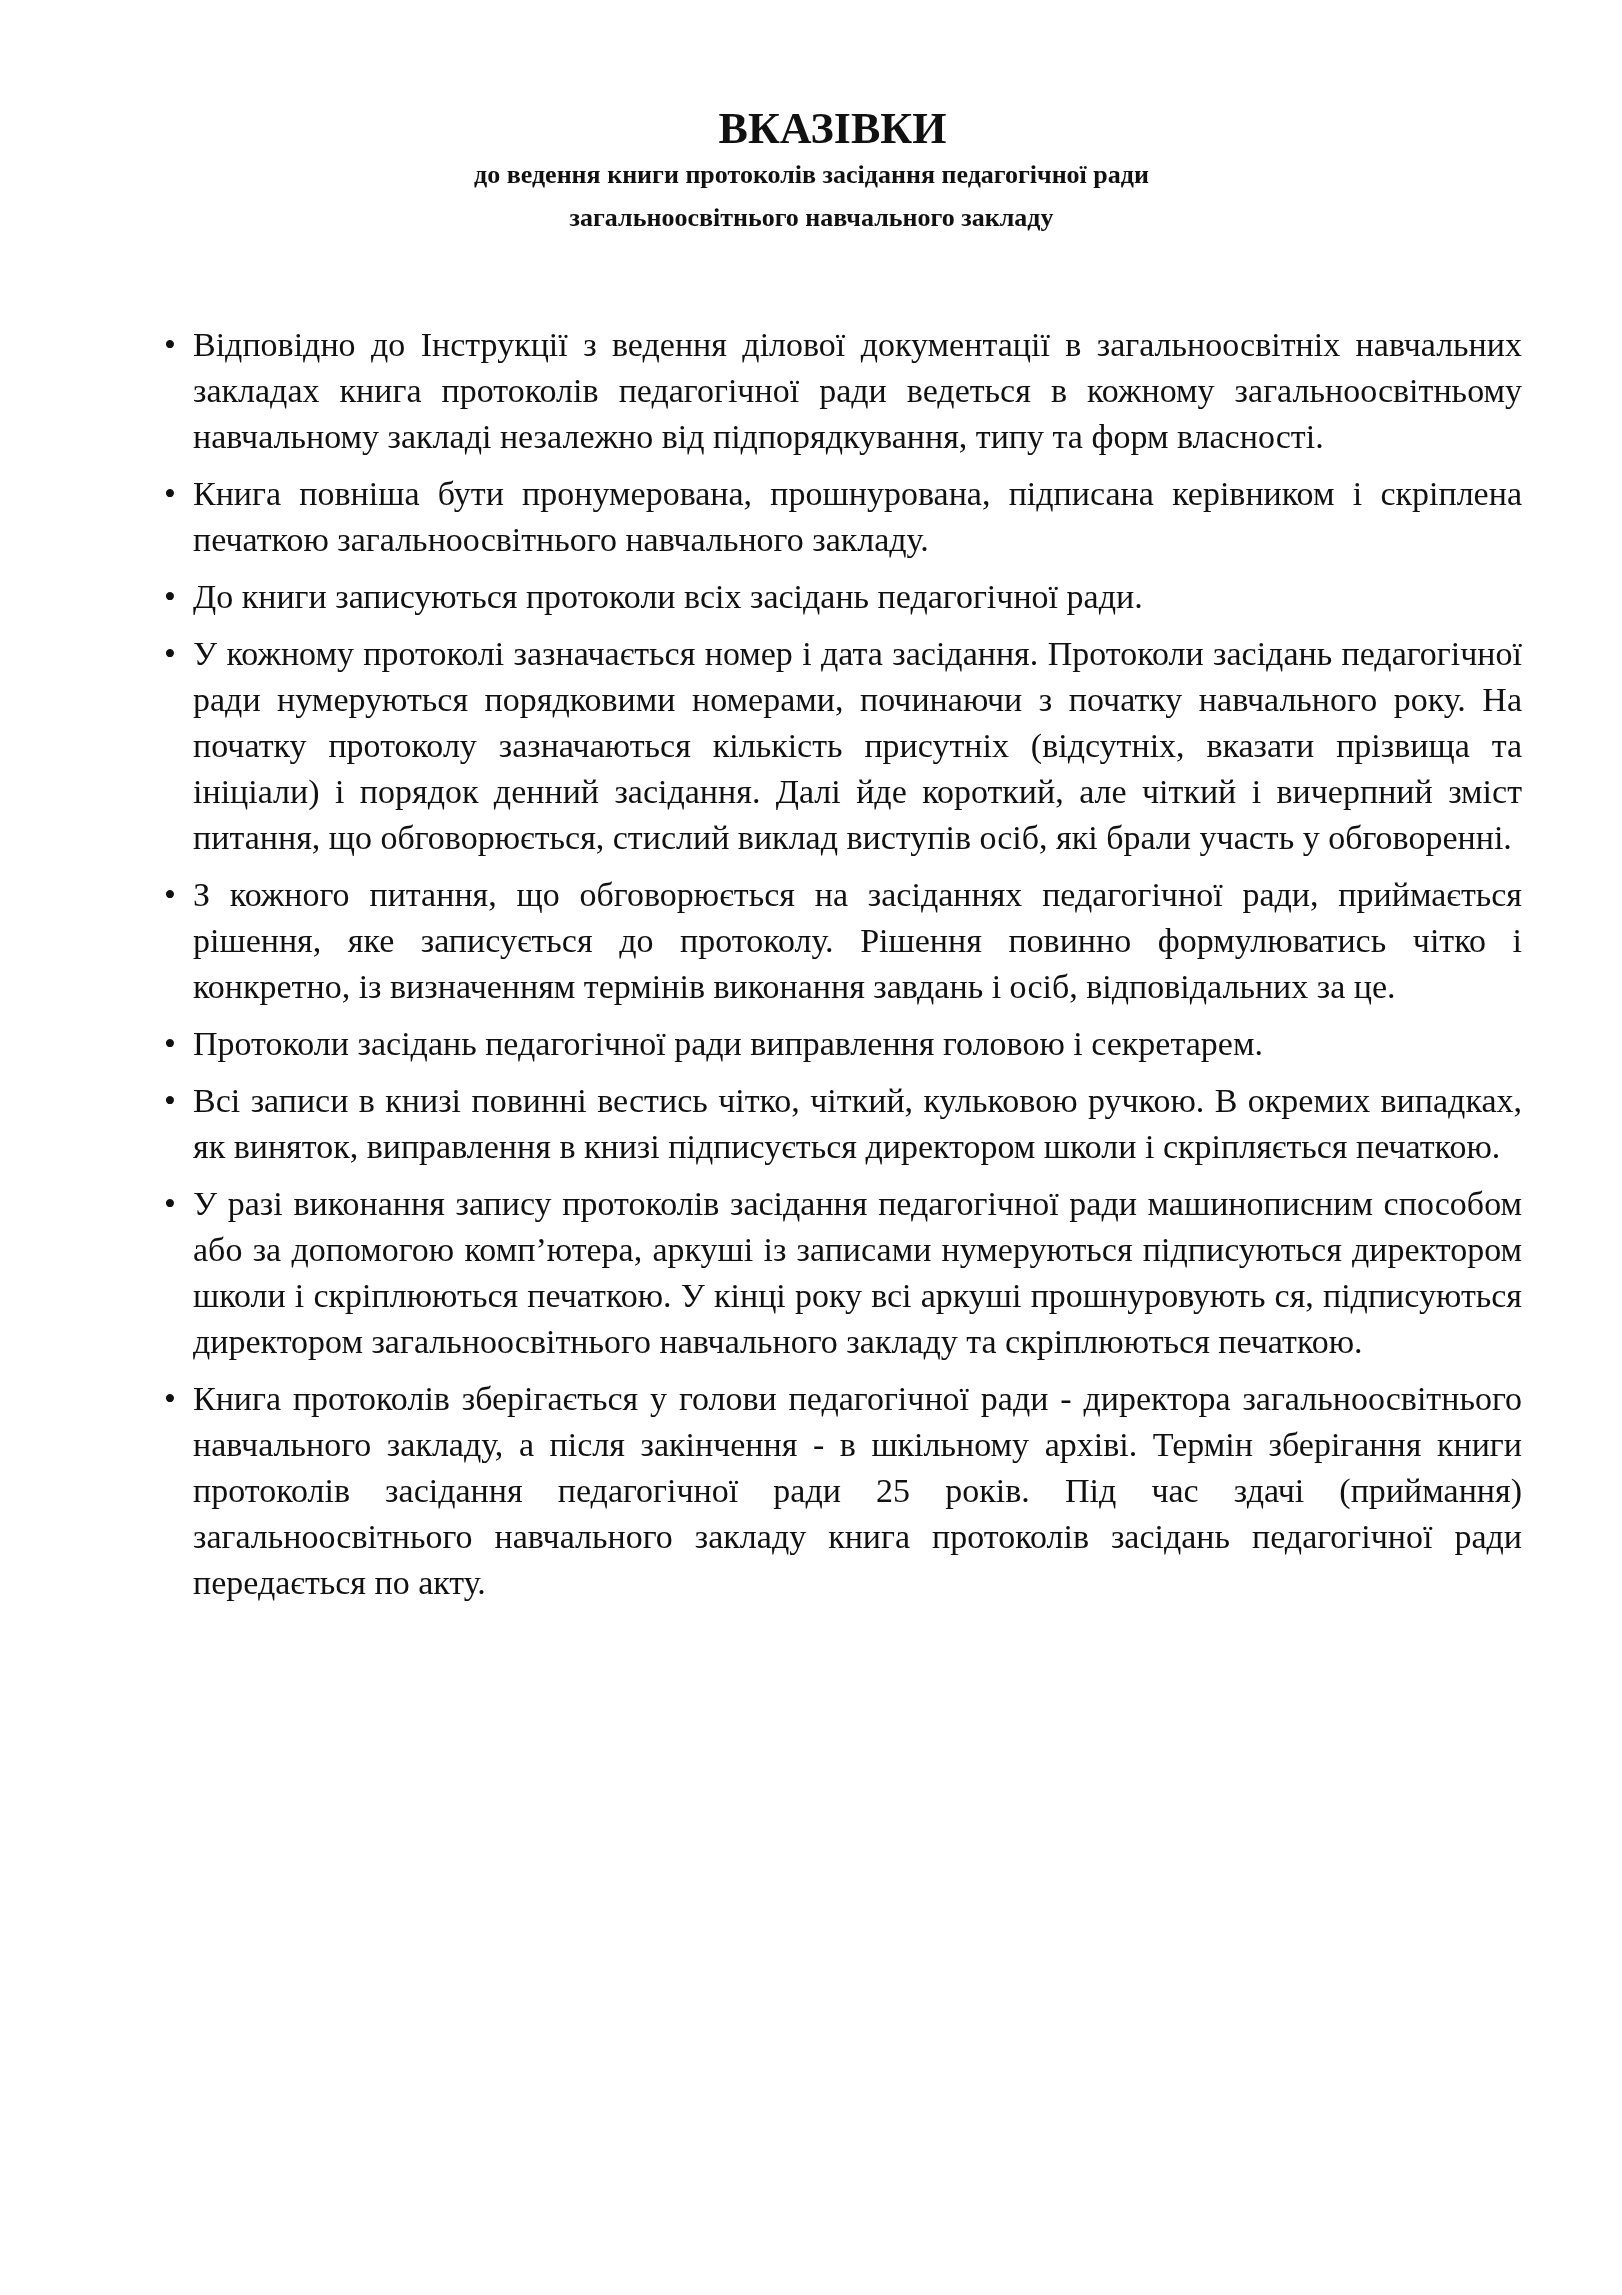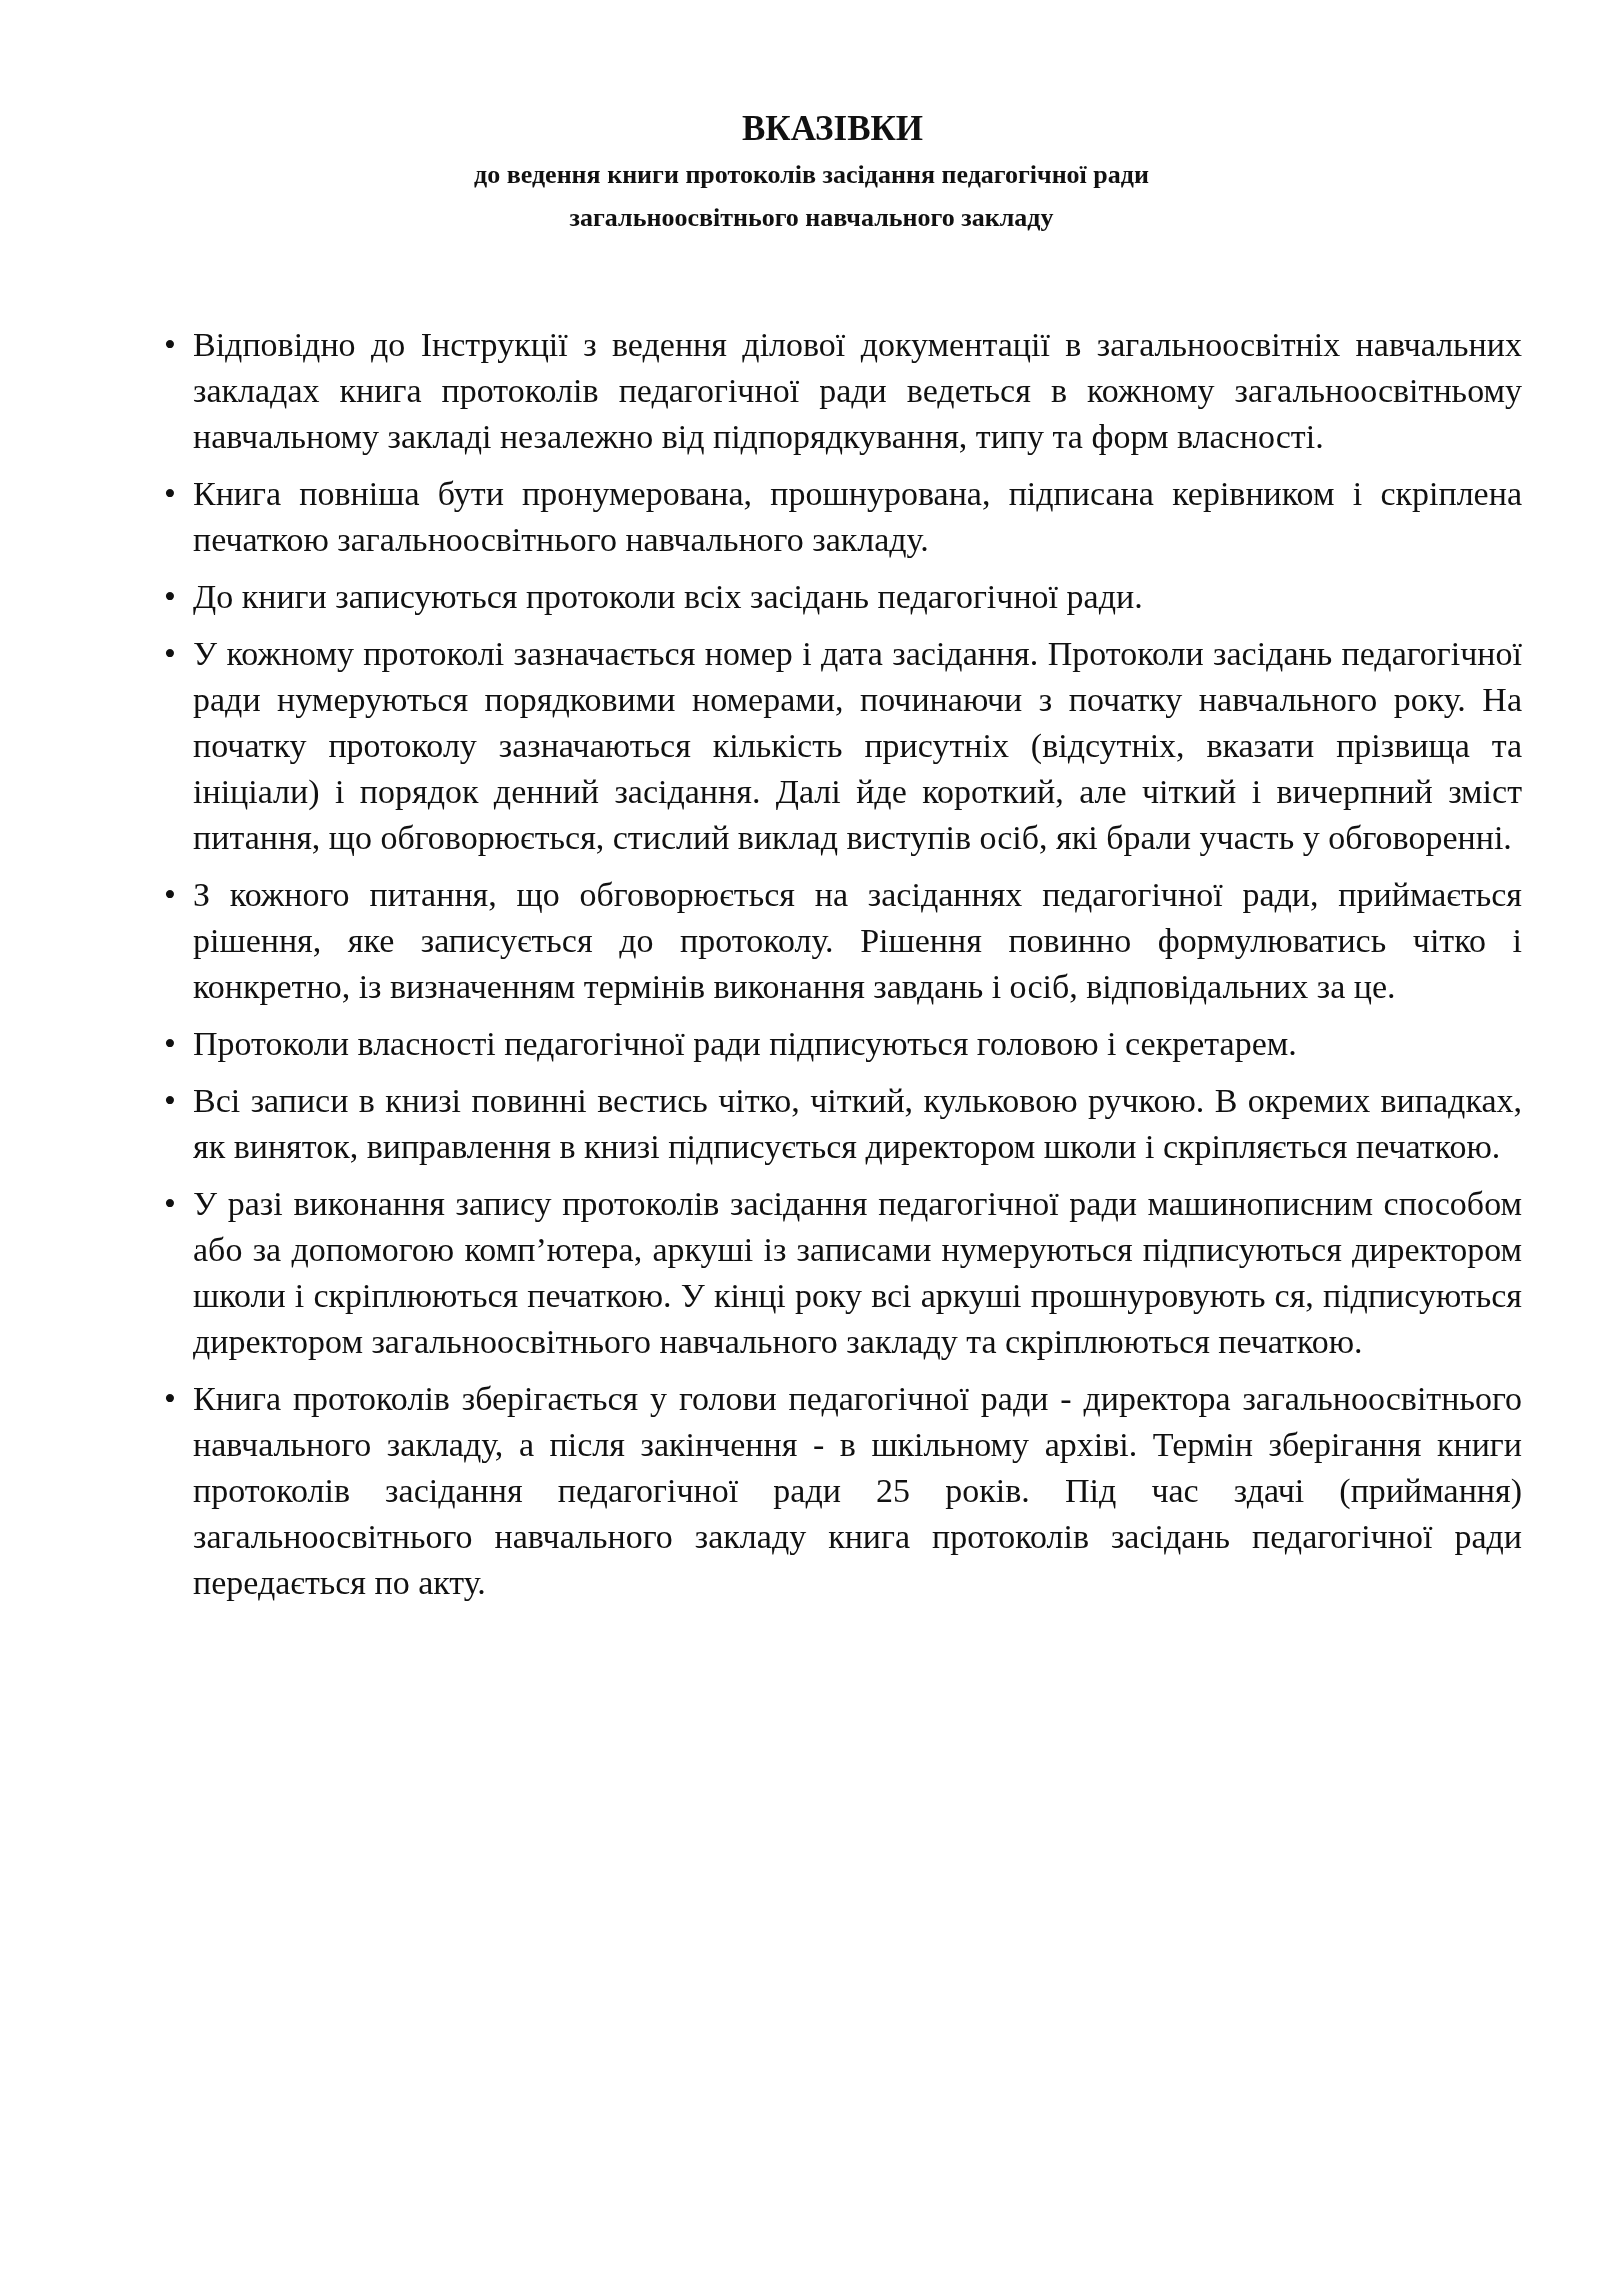--- a/index.html
+++ b/index.html
@@ -25,21 +25,21 @@
     }
     .header {
       position: absolute;
       left: 0;
       top: 105px;
       width: 1623px;
       text-align: center;
       font-weight: bold;
     }
     .header .title {
-      font-size: 35px;
+      font-size: 44px;
       line-height: 48px;
       letter-spacing: 0px;
       padding-left: 42px;
     }
     .header .subtitle {
       font-size: 26px;
       line-height: 43px;
     }
     .list {
       position: absolute;
@@ -97,21 +97,21 @@
     <li class="item">
       <span class="bullet">•</span>
       <span class="item-text">У кожному протоколі зазначається номер і дата засідання. Протоколи засідань педагогічної ради нумеруються порядковими номерами, починаючи з початку навчального року. На початку протоколу зазначаються кількість присутніх (відсутніх, вказати прізвища та ініціали) і порядок денний засідання. Далі йде короткий, але чіткий і вичерпний зміст питання, що обговорюється, стислий виклад виступів осіб, які брали участь у обговоренні.</span>
     </li>
     <li class="item">
       <span class="bullet">•</span>
       <span class="item-text">З кожного питання, що обговорюється на засіданнях педагогічної ради, приймається рішення, яке записується до протоколу. Рішення повинно формулюватись чітко і конкретно, із визначенням термінів виконання завдань і осіб, відповідальних за це.</span>
     </li>
     <li class="item">
       <span class="bullet">•</span>
-      <span class="item-text">Протоколи власності педагогічної ради підписуються головою і секретарем.</span>
+      <span class="item-text">Протоколи засідань педагогічної ради виправлення головою і секретарем.</span>
     </li>
     <li class="item">
       <span class="bullet">•</span>
       <span class="item-text">Всі записи в книзі повинні вестись чітко, чіткий, кульковою ручкою. В окремих випадках, як виняток, виправлення в книзі підписується директором школи і скріпляється печаткою.</span>
     </li>
     <li class="item">
       <span class="bullet">•</span>
       <span class="item-text">У разі виконання запису протоколів засідання педагогічної ради машинописним способом або за допомогою комп’ютера, аркуші із записами нумеруються підписуються директором школи і скріплюються печаткою. У кінці року всі аркуші прошнуровують ся, підписуються директором загальноосвітнього навчального закладу та скріплюються печаткою.</span>
     </li>
     <li class="item">

